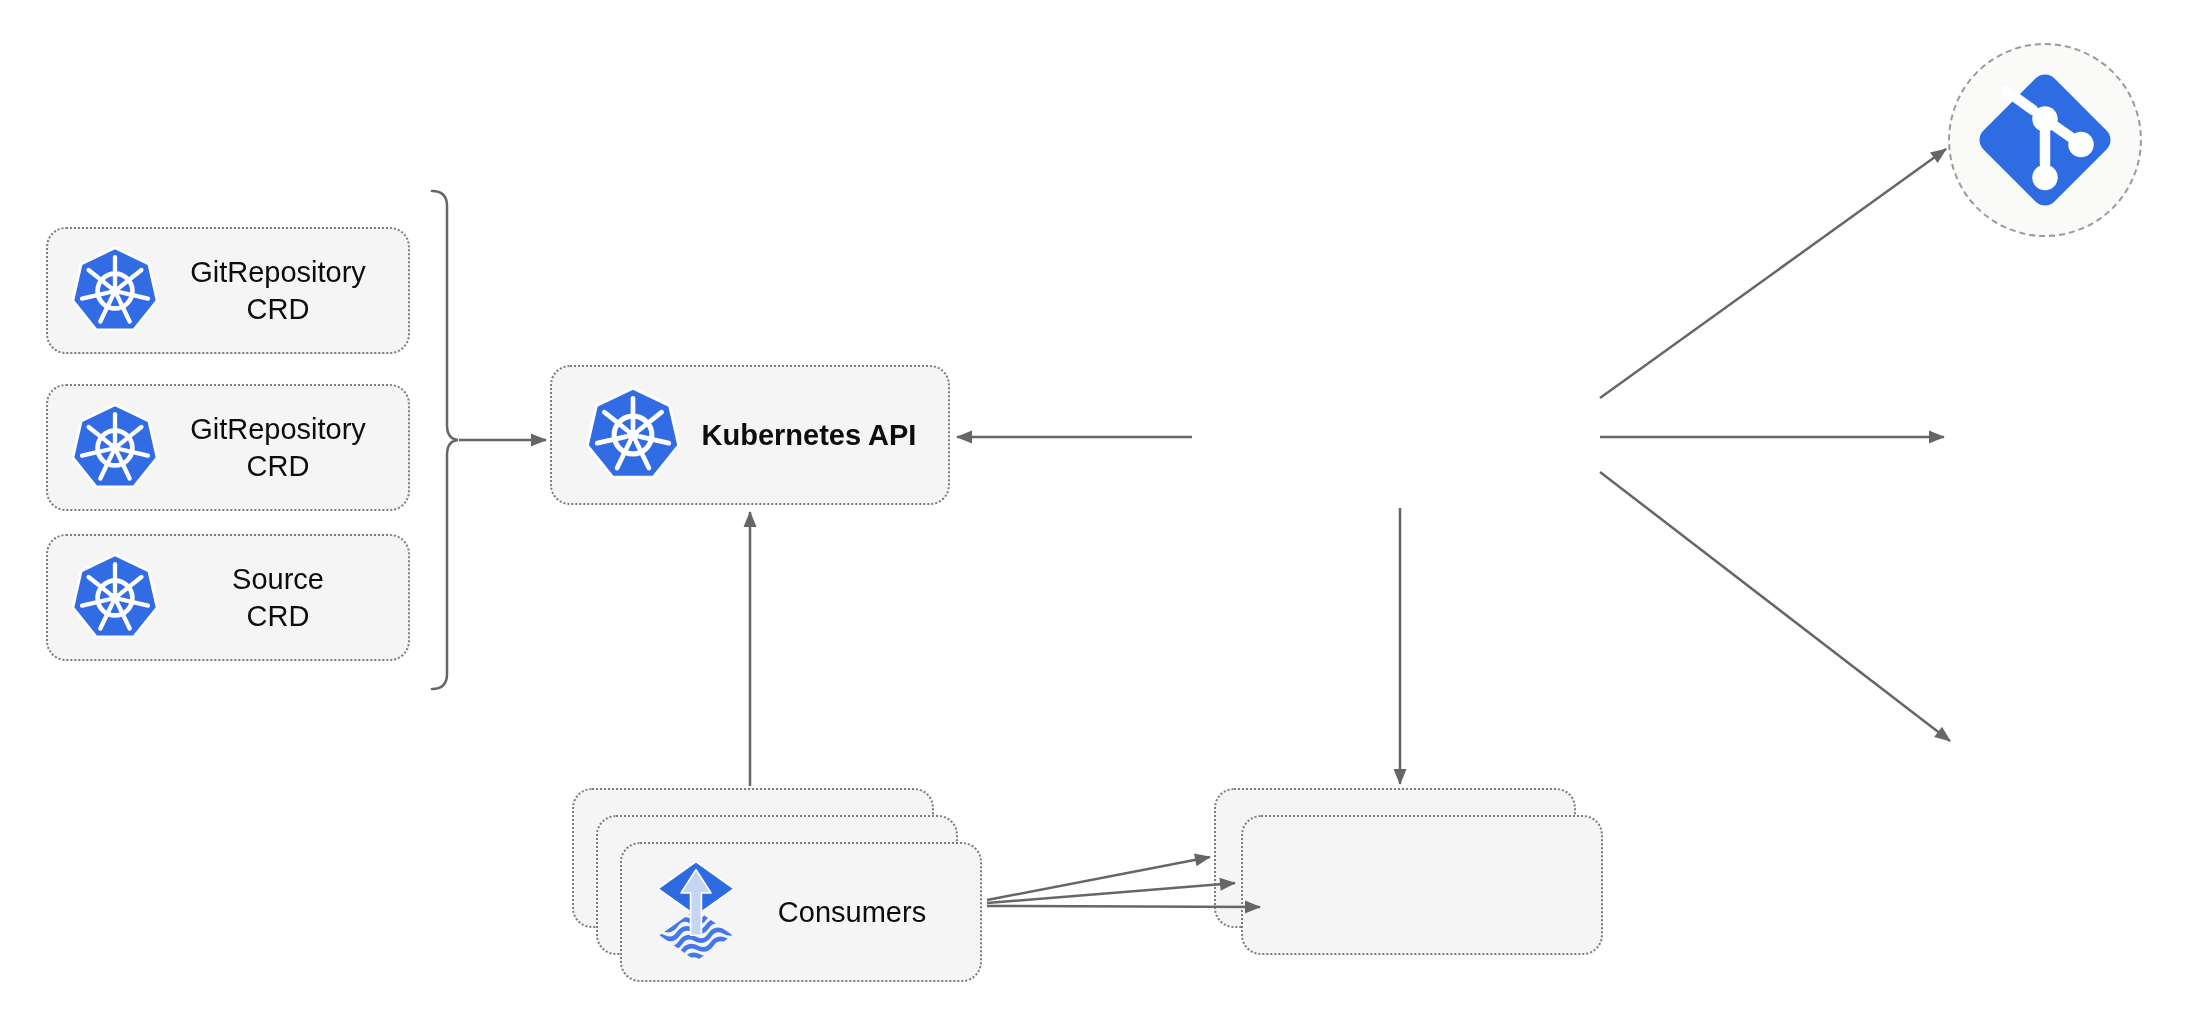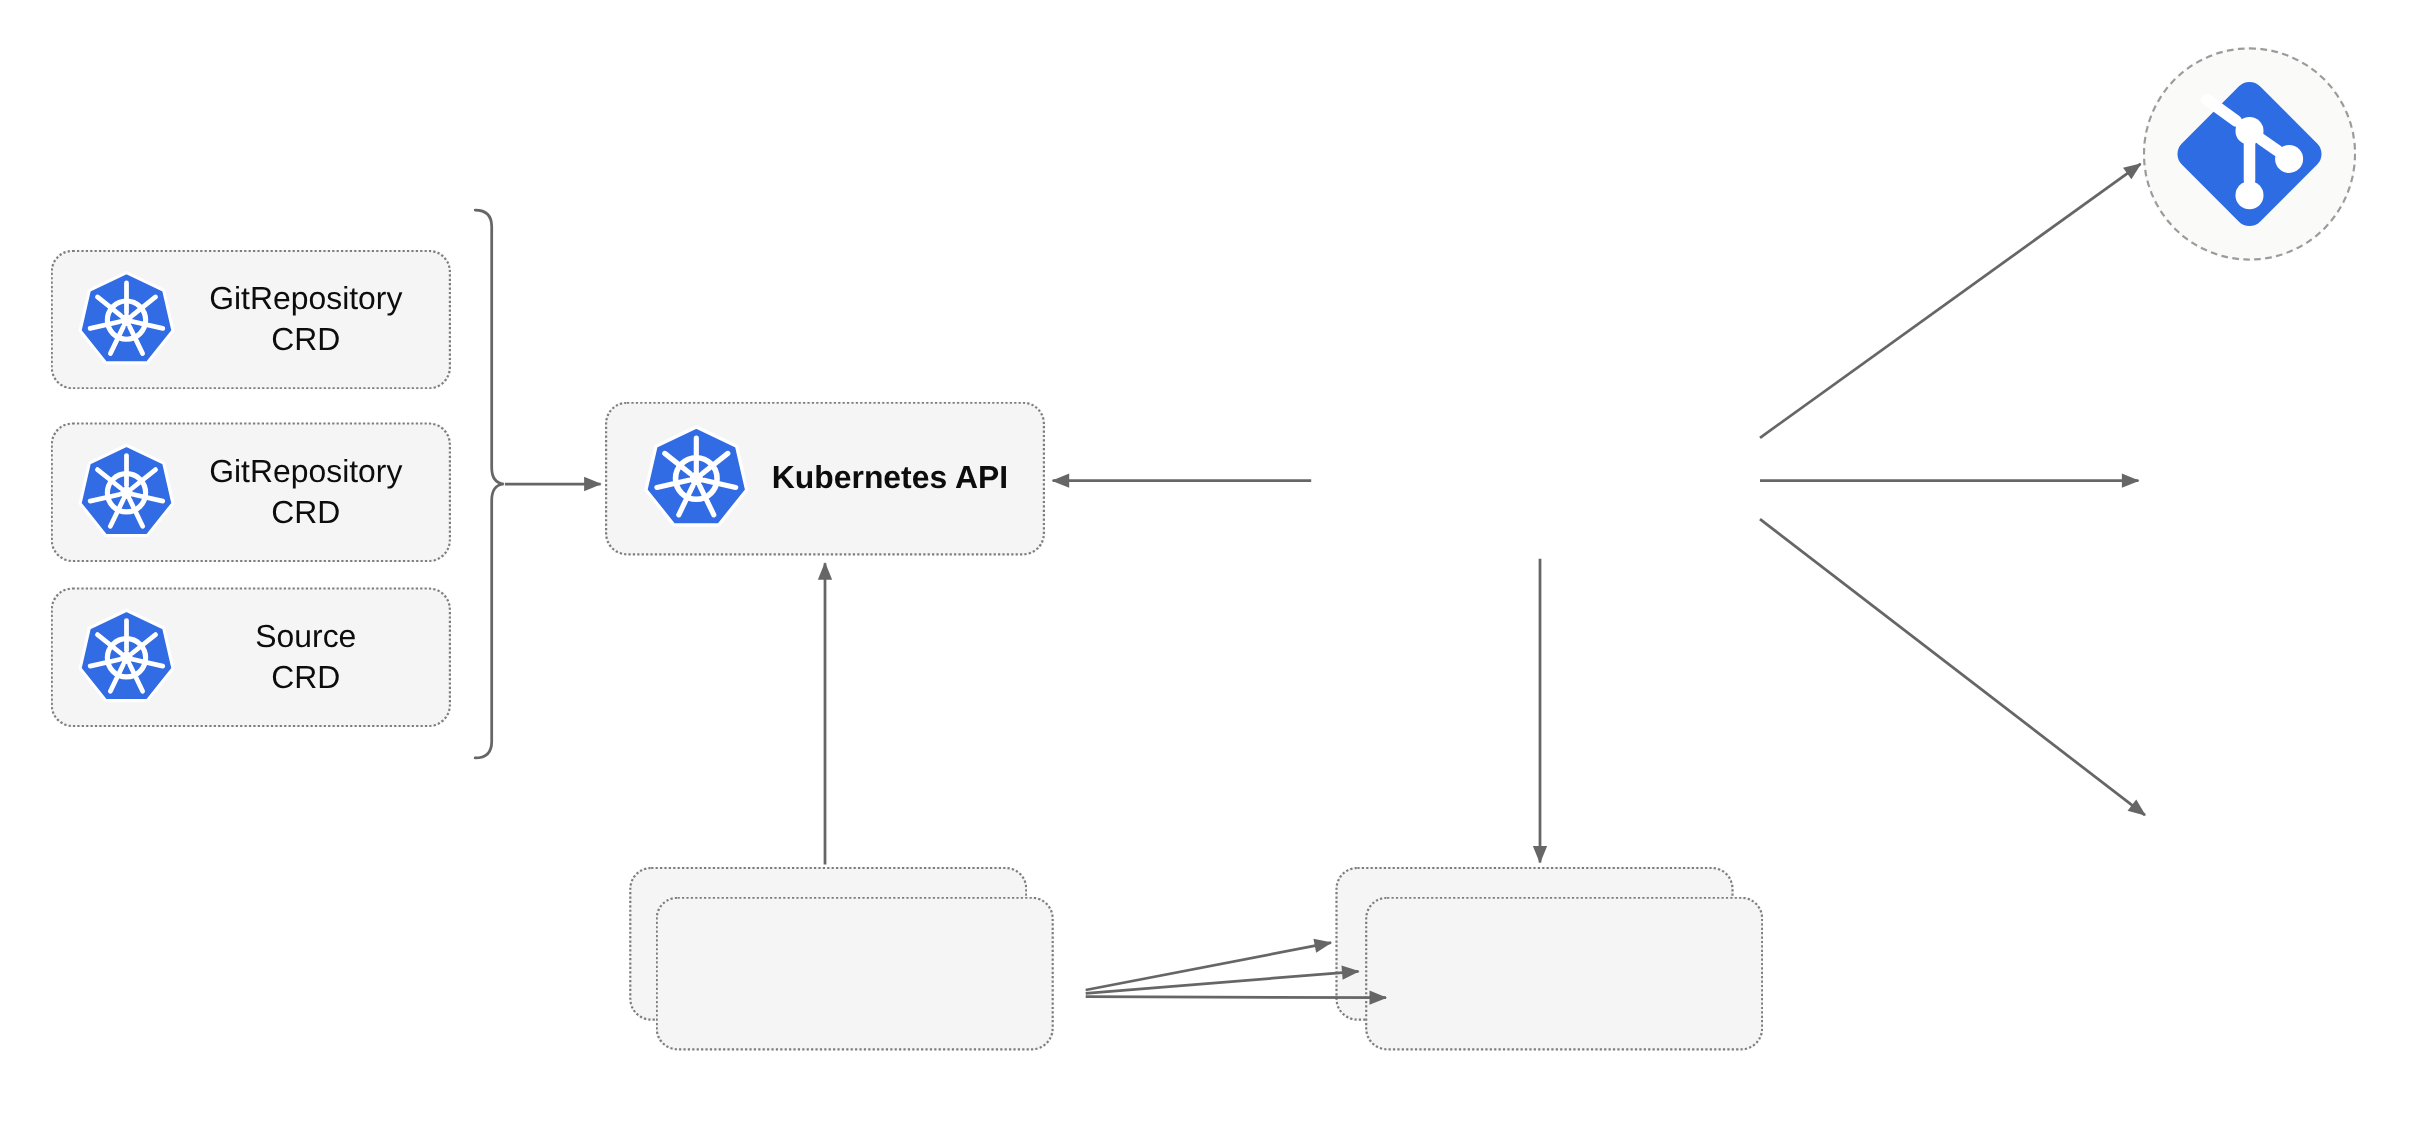--- a/index.html
+++ b/index.html
@@ -110,20 +110,42 @@
         <line x1="-5.5" y1="-4.4" x2="-28.1" y2="-22.4"></line>
       </g>
       <circle r="6" fill="#fff"></circle>
     </svg>
     <div class="label">Kubernetes API</div>
   </div>
 
 
   <div class="stack" style="left:572px;top:788px;width:362px;height:140px;"></div>
   <div class="stack" style="left:596px;top:815px;width:362px;height:140px;"></div>
+  <div class="box" style="left:620px;top:842px;width:362px;height:140px;">
+    <svg class="icon" style="margin-left:32px;" width="84" height="108" viewBox="0 0 100 130">
+      <defs>
+          <clipPath id="fluxwaves-b">
+            <path d="M50,62 L94,93 L50,124 L6,93 Z"></path>
+          </clipPath>
+        </defs>
+      <g clip-path="url(#fluxwaves-b)">
+        <g fill="none" stroke="#4478EA" stroke-width="5.5" transform="rotate(-14 50 93)">
+          <path d="M-6,64 q9,-8 18,0 t18,0 t18,0 t18,0 t18,0 t18,0 t18,0"></path>
+          <path d="M-6,75 q9,-8 18,0 t18,0 t18,0 t18,0 t18,0 t18,0 t18,0"></path>
+          <path d="M-6,86 q9,-8 18,0 t18,0 t18,0 t18,0 t18,0 t18,0 t18,0"></path>
+          <path d="M-6,97 q9,-8 18,0 t18,0 t18,0 t18,0 t18,0 t18,0 t18,0"></path>
+          <path d="M-6,108 q9,-8 18,0 t18,0 t18,0 t18,0 t18,0 t18,0 t18,0"></path>
+          <path d="M-6,119 q9,-8 18,0 t18,0 t18,0 t18,0 t18,0 t18,0 t18,0"></path>
+        </g>
+      </g>
+      <path d="M50,4 L96,37 L50,70 L4,37 Z" fill="#2E6BE3" stroke="#fff" stroke-width="2.5" stroke-linejoin="round"></path>
+      <path d="M50,14 L32,42 L43.5,42 L43.5,93 L56.5,93 L56.5,42 L68,42 Z" fill="#C6D5F2" stroke="#FFFFFF" stroke-width="2" stroke-linejoin="round"></path>
+    </svg>
+    <div class="label">Consumers</div>
+  </div>
 
   <div class="stack" style="left:1214px;top:788px;width:362px;height:140px;"></div>
   <div class="stack" style="left:1241px;top:815px;width:362px;height:140px;"></div>
 
   <div class="circle" style="left:1948px;top:43px;">
     <svg width="150" height="150" viewBox="-50 -50 100 100">
       <rect x="-33.5" y="-33.5" width="67" height="67" rx="9" transform="rotate(45)" fill="#2E6CE4"></rect>
       <g stroke="#fff" stroke-width="7" stroke-linecap="round">
         <line x1="-26" y1="-33" x2="-8" y2="-20"></line>
         <line x1="0" y1="-6" x2="0" y2="16"></line>

